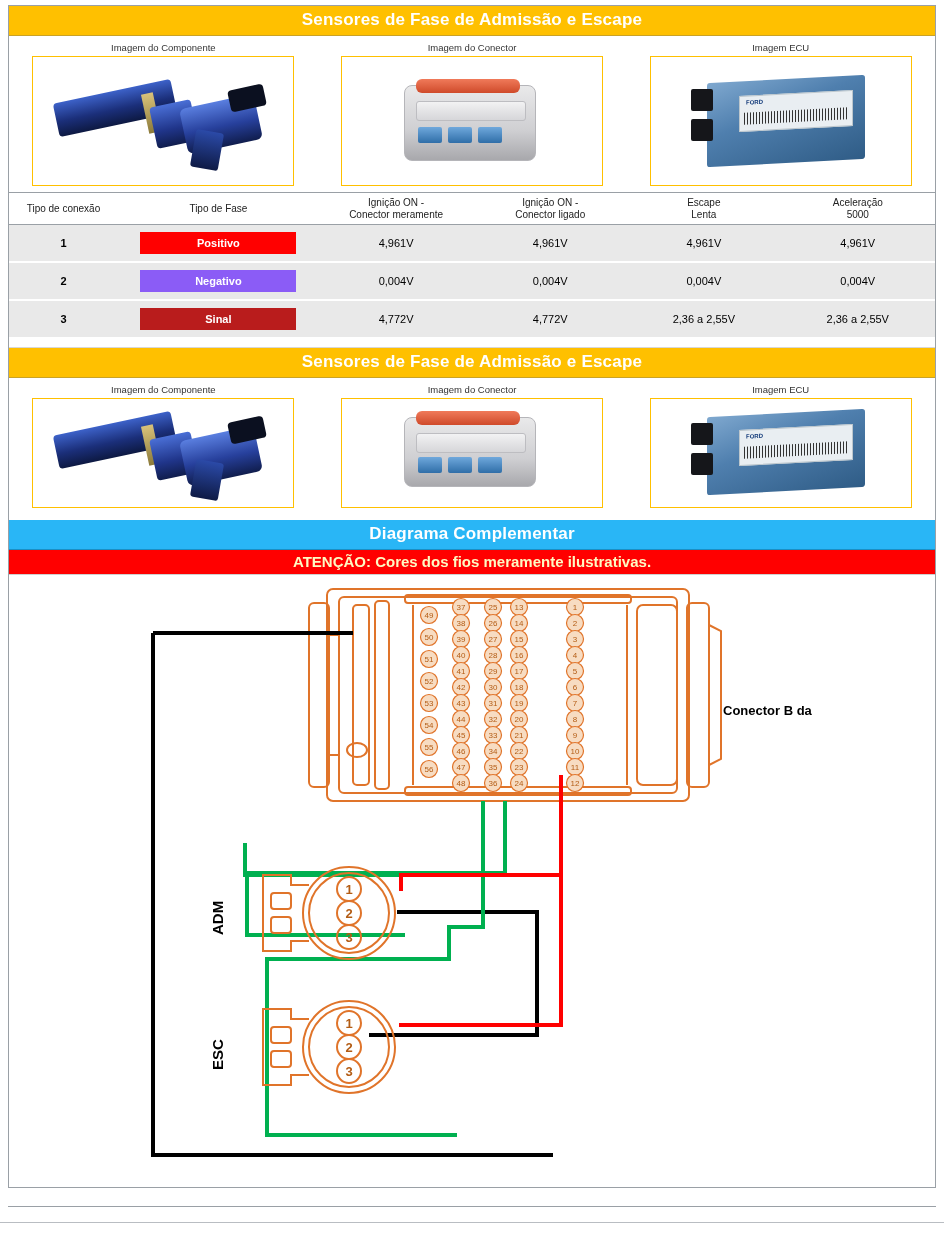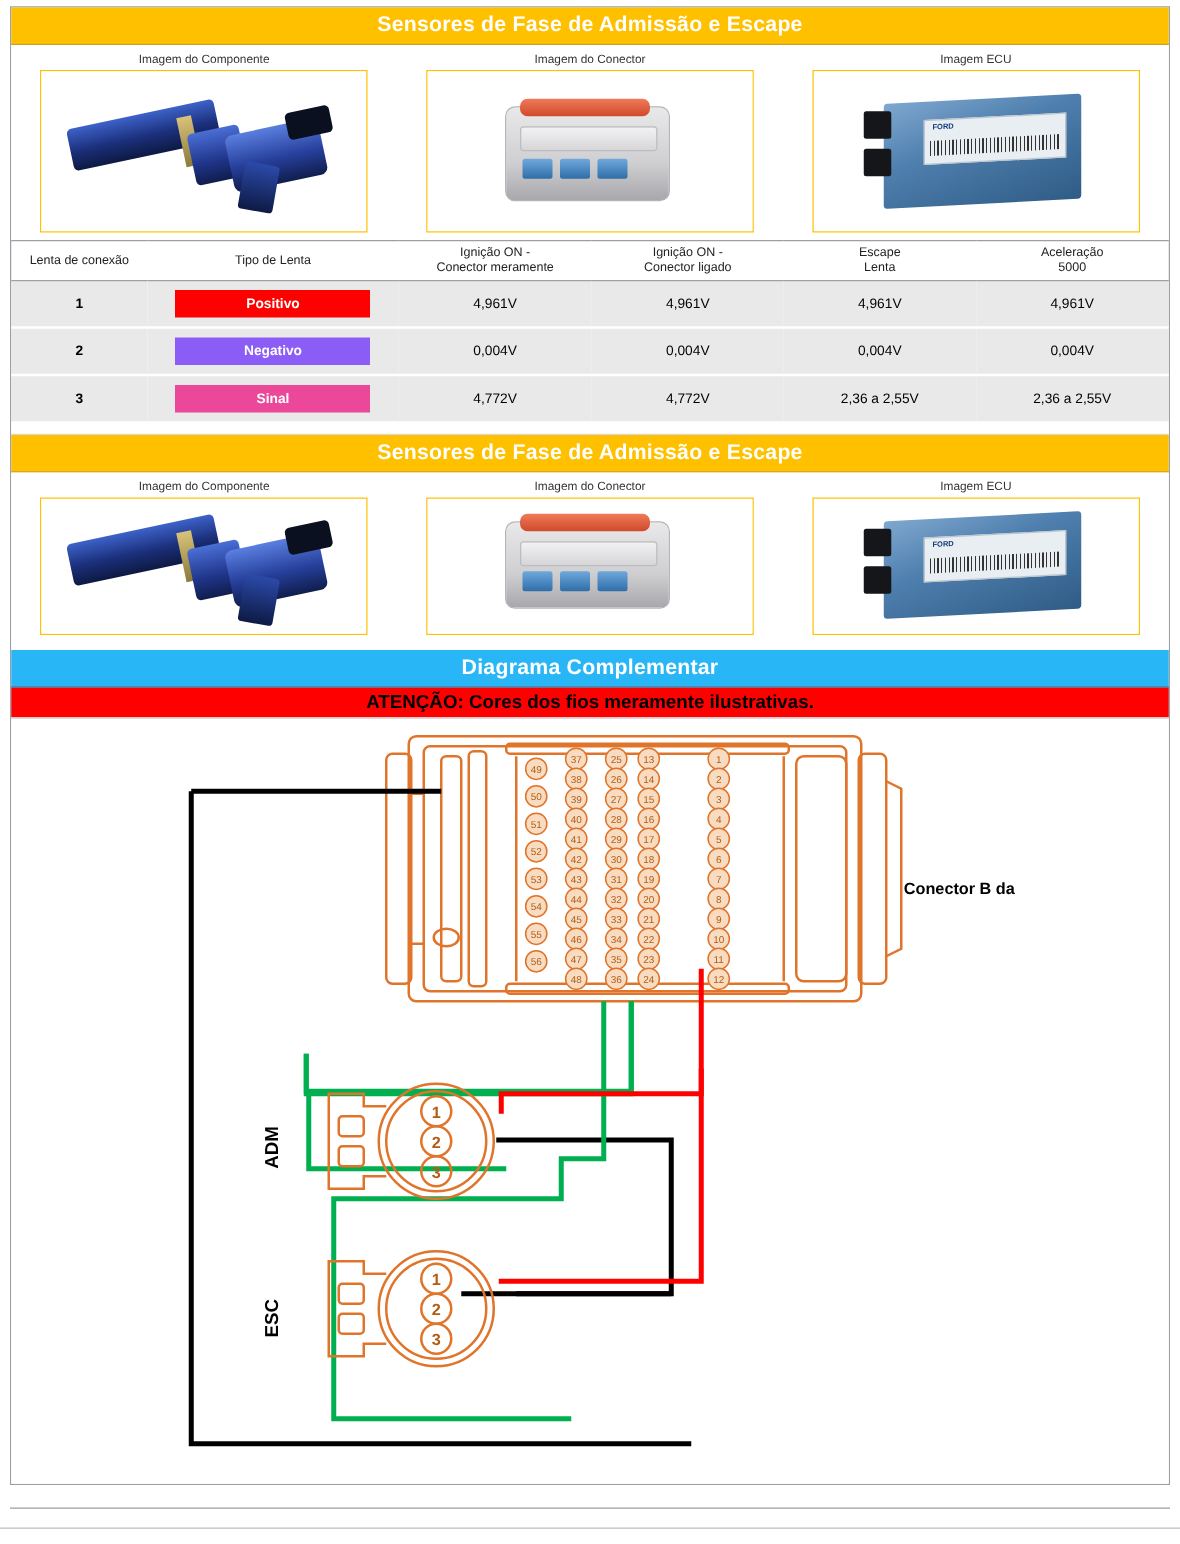--- a/index.html
+++ b/index.html
@@ -37,21 +37,21 @@
     padding: 4px 0 5px 0;
     letter-spacing: .2px;
     border-bottom: 1px solid #c9a227;
   }
   .title-bar.blue {
     background: #29b6f6;
     border-bottom: 1px solid #1a8fc4;
   }
   .warn-bar {
     background: #ff0000;
-    color: #000000;
+    color: #fef9c3;
     font-size: 15px;
     font-weight: bold;
     text-align: center;
     padding: 3px 0 4px 0;
   }
   
   .imgs-row {
     display: flex;
     padding: 4px 0 6px 0;
     background: #fff;
@@ -339,25 +339,25 @@
             </div>
           </div>
         </div>
       </div>
     </div>
 
     <table class="pins">
       <thead>
         <tr>
           <td>
-            <div>Lenta de conexão</div>
+            <div>Tipo de conexão</div>
             <div></div>
           </td>
           <td>
-            <div>Tipo de Lenta</div>
+            <div>Tipo de Fase</div>
             <div></div>
           </td>
           <td>
             <div>Ignição ON -</div>
             <div>Conector meramente</div>
           </td>
           <td>
             <div>Ignição ON -</div>
             <div>Conector ligado</div>
           </td>
@@ -388,21 +388,21 @@
             <span class="sig-chip" style="background:#8b5cf6">Negativo</span>
           </td>
           <td class="val">0,004V</td>
           <td class="val">0,004V</td>
           <td class="val">0,004V</td>
           <td class="val">0,004V</td>
         </tr>
         <tr>
           <td class="pin-num">3</td>
           <td class="sig">
-            <span class="sig-chip" style="background:#ec4899">Sinal</span>
+            <span class="sig-chip" style="background:#b91c1c">Sinal</span>
           </td>
           <td class="val">4,772V</td>
           <td class="val">4,772V</td>
           <td class="val">2,36 a 2,55V</td>
           <td class="val">2,36 a 2,55V</td>
         </tr>
       </tbody>
     </table>
 
     <div style="height:8px;background:#fff;border-bottom:1px solid #d7d7d7;"></div>

